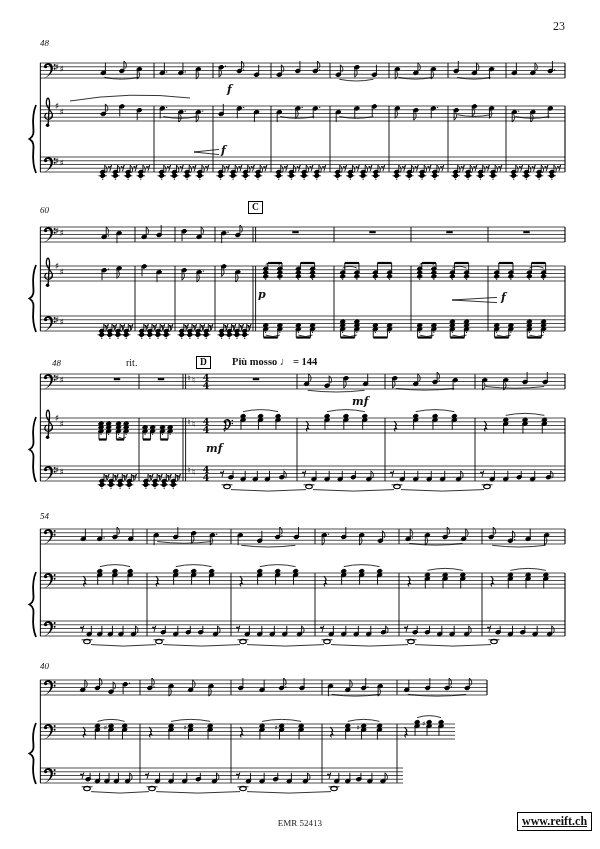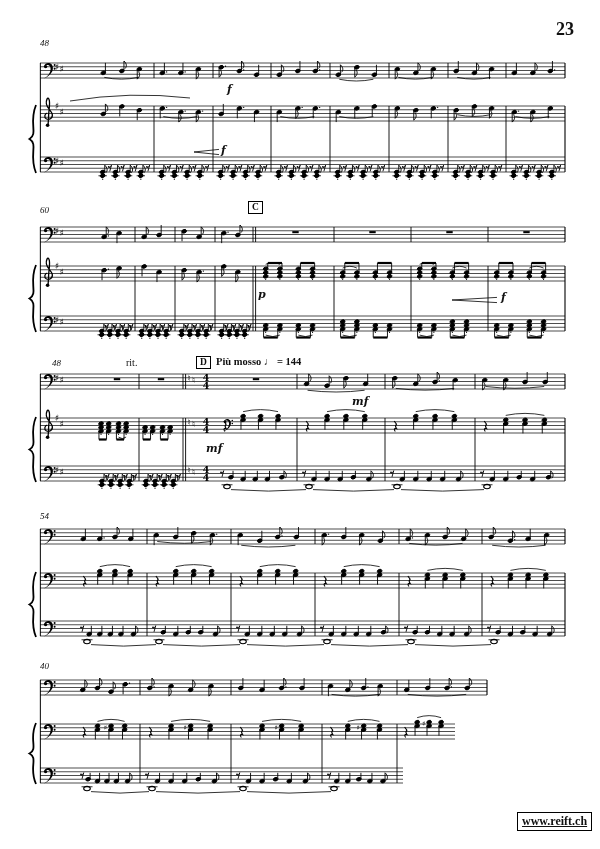--- a/index.html
+++ b/index.html
@@ -1,27 +1,27 @@
 <!DOCTYPE html>
 <html><head>
 <meta charset="utf-8">
 <style>
   html,body{margin:0;padding:0;background:#9a9a9a;}
   .page{
     position:relative;width:600px;height:849px;background:#ffffff;
     font-family:"Liberation Serif",serif;color:#111;overflow:hidden;
   }
   .page svg{position:absolute;left:0;top:0;}
-  .pgnum{position:absolute;left:544px;top:19px;width:30px;text-align:right;
-         font-weight:bold;font-size:18px;}
+  .pgnum{position:absolute;left:544px;top:19px;width:30px;text-align:center;
+         font-weight:normal;font-size:12px;}
   .mnum{position:absolute;font-style:italic;font-size:9px;}
   .rehearsal{position:absolute;border:1px solid #000;font-weight:bold;
              font-size:9.5px;line-height:11px;padding:0 3px;background:#fff;}
   .rit{position:absolute;font-weight:normal;font-size:10px;}
-  .tempo{position:absolute;font-weight:bold;font-size:10.5px;}
+  .tempo{position:absolute;font-weight:bold;font-size:10.5px;margin-left:16px;}
   .dyn{position:absolute;font-style:italic;font-weight:bold;font-size:11px;
        font-family:"DejaVu Serif",serif;}
   .footer-code{position:absolute;left:0;top:818px;width:100%;text-align:center;
                font-size:9px;color:#222;}
   .footer-site{position:absolute;left:517px;top:812px;border:1px solid #000;
                font-weight:bold;font-size:12px;padding:1px 4px;background:#fff;text-decoration:underline;}
 </style>
 </head>
 <body>
 
@@ -1735,20 +1735,21 @@
   <div class="mnum" style="left:40px;top:205px">60</div>
   <div class="mnum" style="left:52px;top:358px">48</div>
   <div class="mnum" style="left:40px;top:511px">54</div>
   <div class="mnum" style="left:40px;top:661px">40</div>
 
   <div class="rehearsal" style="left:248px;top:201px">C</div>
   <div class="rit" style="left:126px;top:357px">rit.</div>
   <div class="rehearsal" style="left:196px;top:356px">D</div>
   <div class="tempo" style="left:216px;top:356px">Più mosso ♩ = 144</div>
 
+  <div class="footer-code">EMR 52413</div>
   <div class="footer-site">www.reift.ch</div>
 <div class="dyn" style="left: 227px; top: 83px;">f</div>
     <div class="dyn" style="left: 221px; top: 144px;">f</div>
     <div class="dyn" style="left: 258px; top: 288px;">p</div>
     <div class="dyn" style="left: 501px; top: 291px;">f</div>
     <div class="dyn" style="left: 206px; top: 442px;">mf</div>
     <div class="dyn" style="left: 352px; top: 395px;">mf</div>
   </div>
 
 </body></html>

